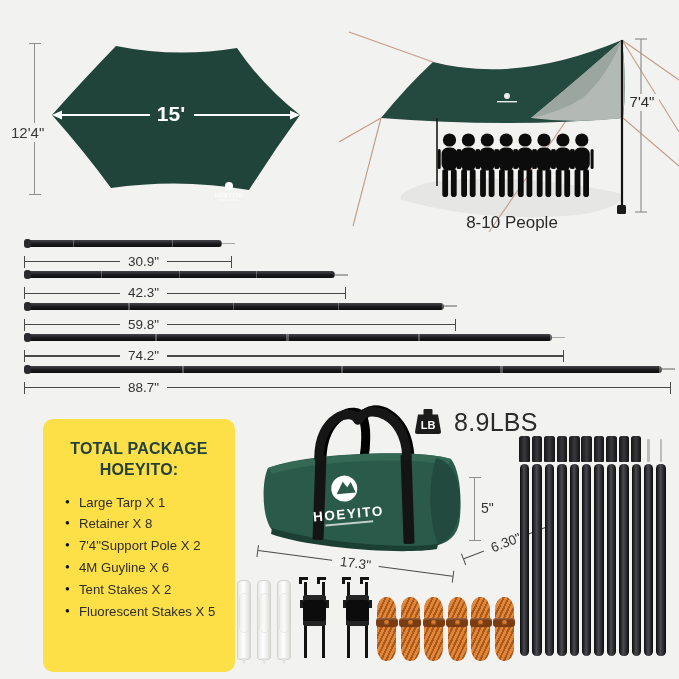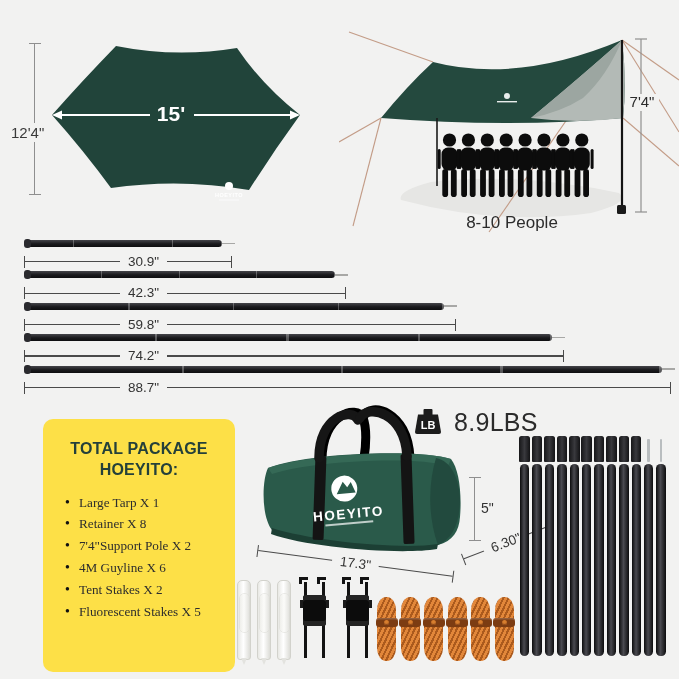--- a/index.html
+++ b/index.html
@@ -33,21 +33,21 @@
   .pole::after{content:'';position:absolute;right:-13px;top:2.6px;width:13px;height:1.6px;background:#a8a8a6;}
   .pole .seg{position:absolute;inset:0;border-radius:3.5px;
         background:repeating-linear-gradient(90deg,transparent 0 24.6%,rgba(255,255,255,.28) 24.6% 25%);}
   .prow .dim{margin-top:9px;}
   .prow .dim .lbl{left:95px;}
 
   
   .pkg{position:absolute;left:22px;top:419px;width:192px;height:253px;background:#fde047;border-radius:10px;margin-left:21px;}
   .pkg h2{margin:20px 10px 0;font-size:16px;font-weight:800;color:#24403a;text-align:center;
           line-height:1.3;letter-spacing:.2px;}
-  .pkg ul{list-style:none;margin:15px 0 0;padding:0 0 0 36px;font-family:Liberation Serif, serif;}
+  .pkg ul{list-style:none;margin:15px 0 0;padding:0 0 0 36px;}
   .pkg li{position:relative;font-size:13.2px;color:#2d2d2d;margin-bottom:8.6px;line-height:1;}
   .pkg li::before{content:'●';position:absolute;left:-14px;top:2px;font-size:8px;color:#111;}
 
   
   .bag-svg{position:absolute;left:252px;top:398px;}
   .weight{position:absolute;left:414px;top:409px;display:flex;align-items:flex-end;}
   .weight .w-num{font-size:25px;color:#2b2b2b;margin-left:12px;line-height:1;letter-spacing:.3px;}
   .bag-len{position:absolute;left:258px;top:545px;width:196px;transform:rotate(7.5deg);transform-origin:left top;}
   .bag-len .lbl,.bag-dep .lbl{font-size:13.5px;}
   .bag-dep{position:absolute;left:461px;top:554px;width:90px;transform:rotate(-21deg);transform-origin:left top;}

